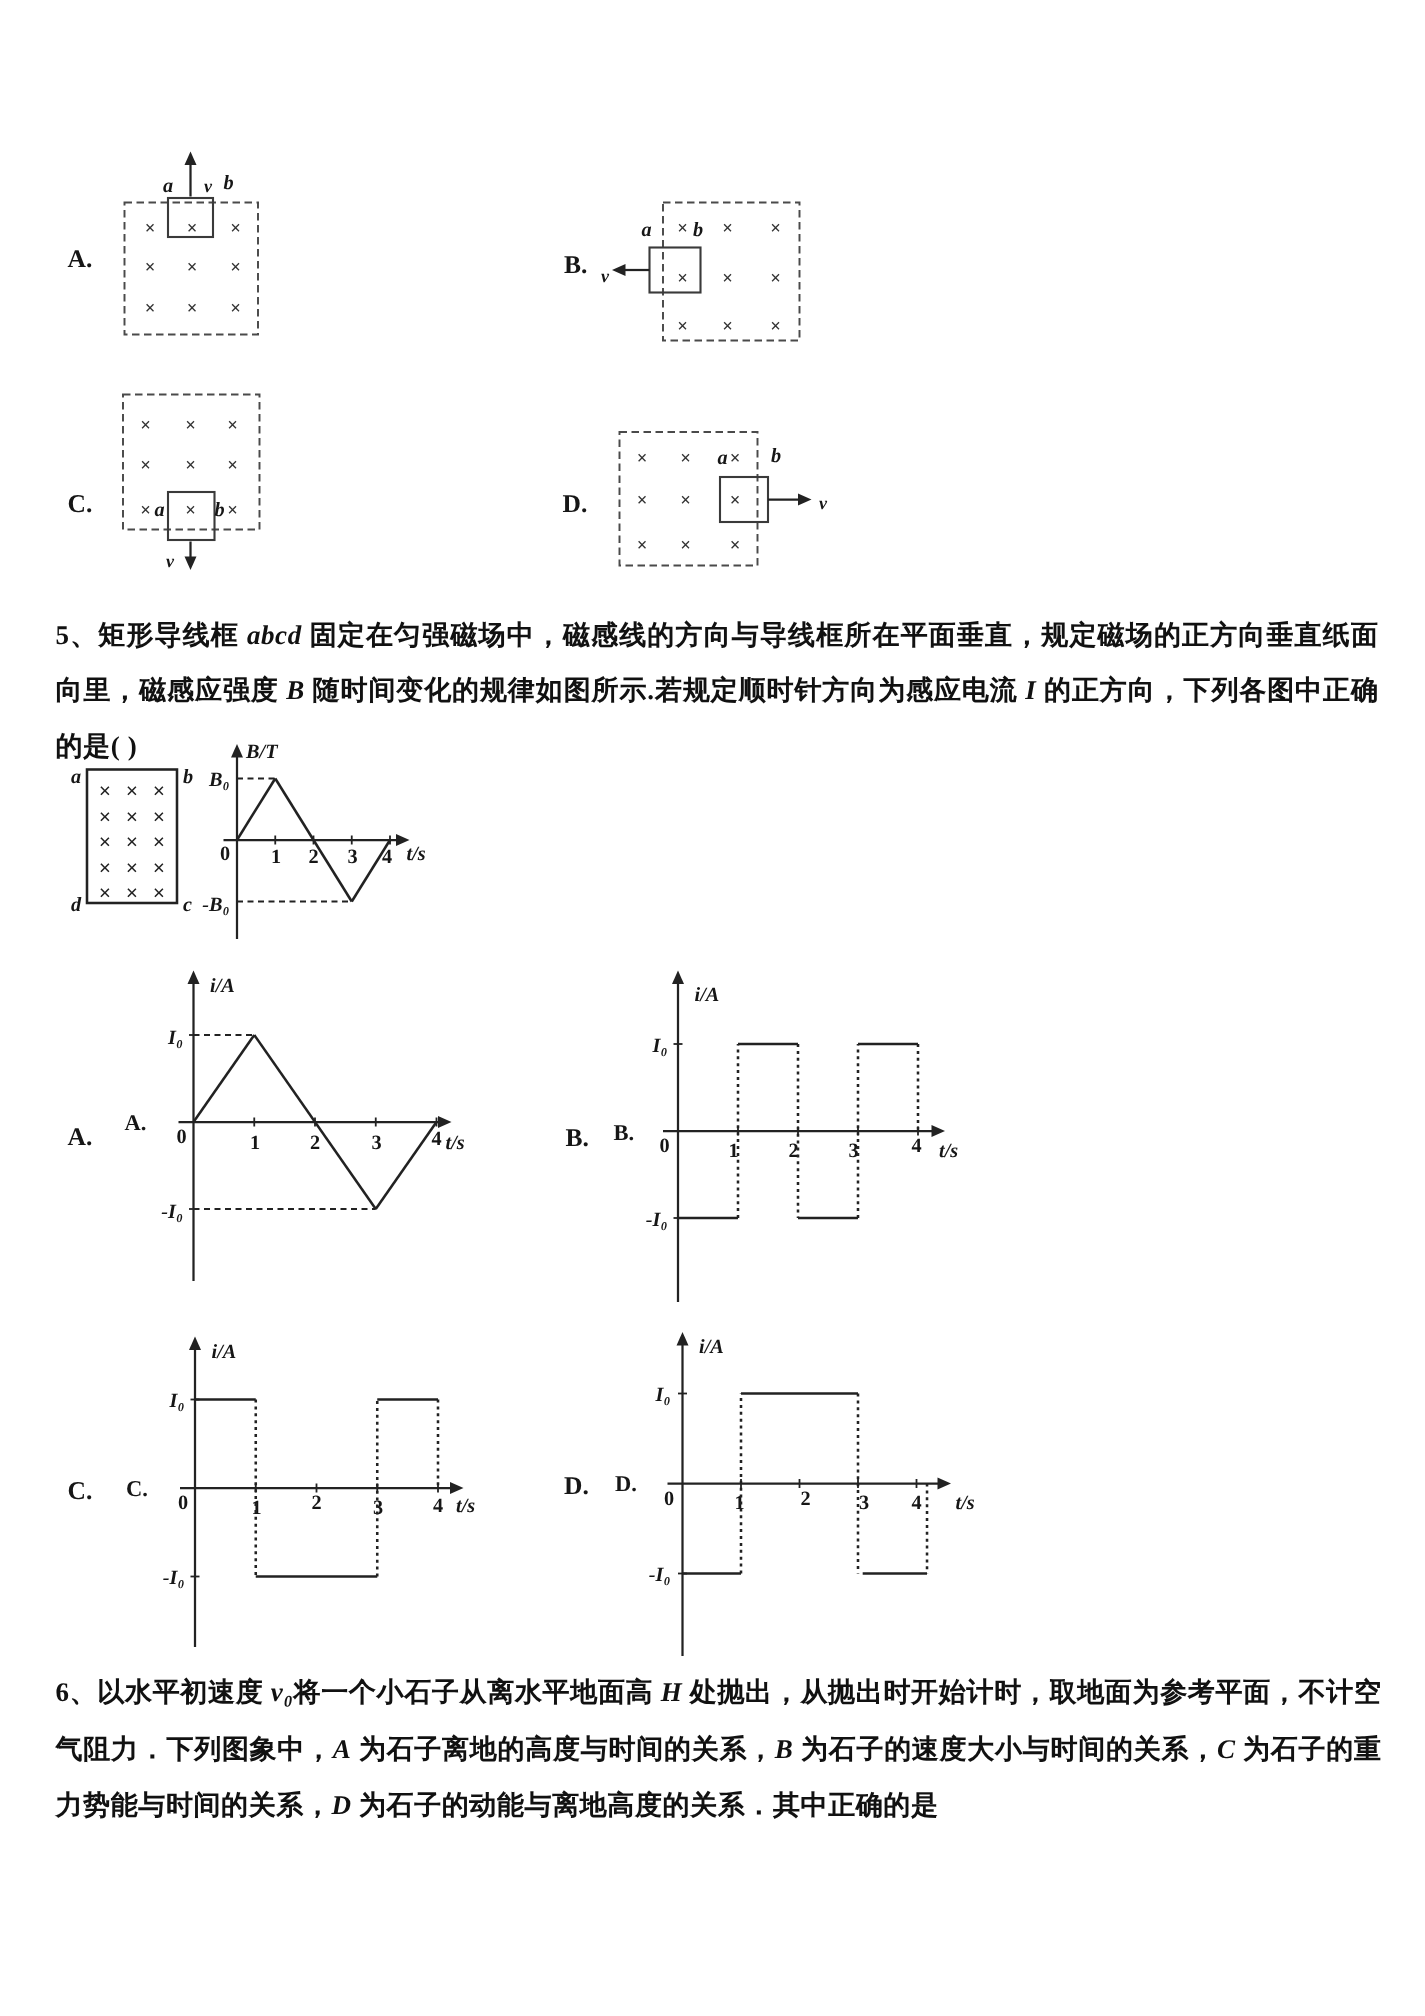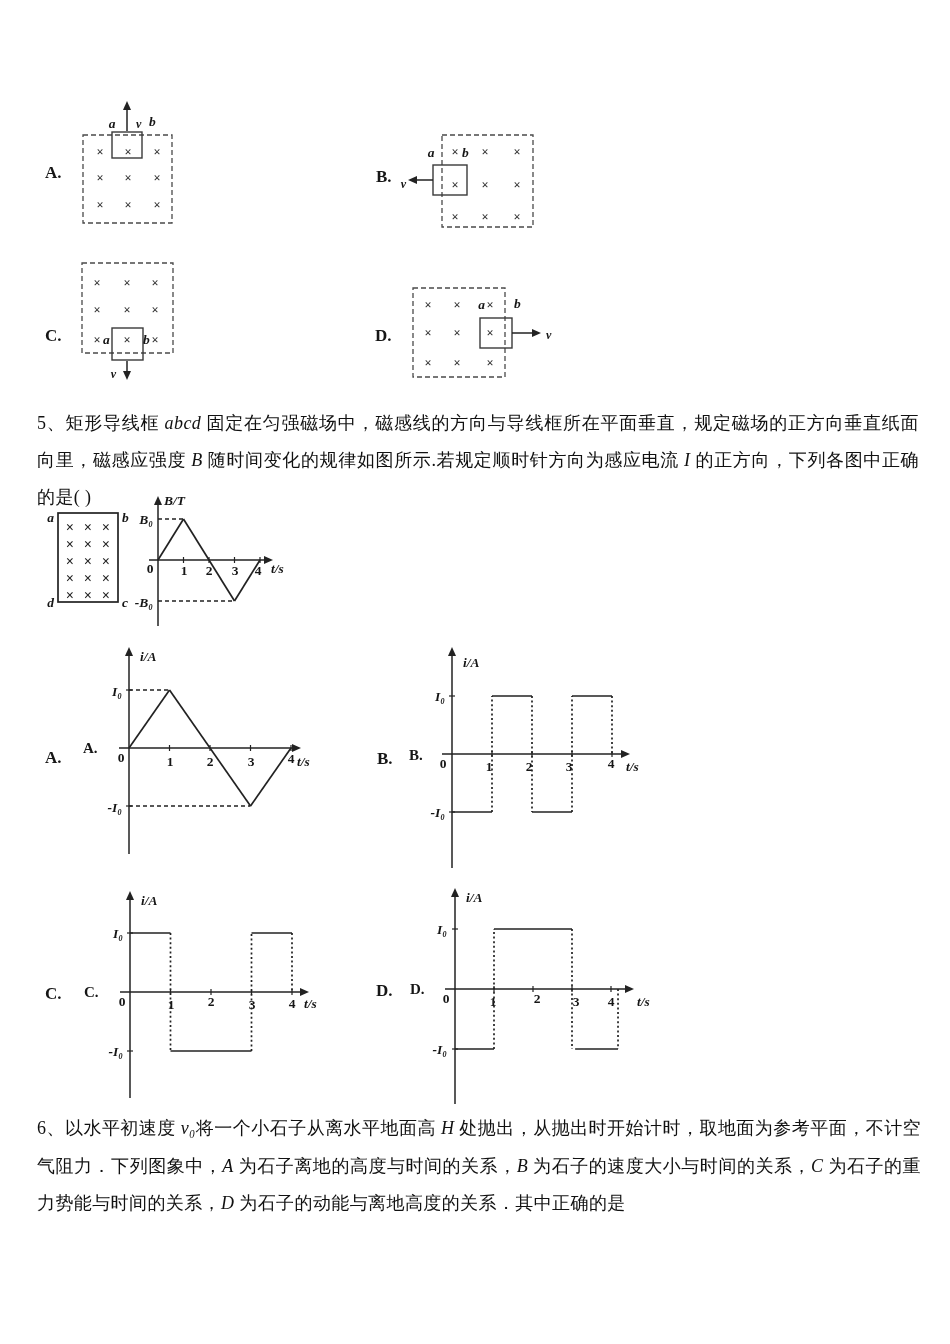--- a/index.html
+++ b/index.html
@@ -3,21 +3,21 @@
 <meta charset="utf-8">
 <style>
   html,body{margin:0;padding:0;background:#e8e8e8;}
   .page{
     position:relative;width:950px;height:1344px;background:#ffffff;
     font-family:"Liberation Serif","DejaVu Serif",serif;color:#141414;
     margin:0 auto;overflow:hidden;
   }
   .para{
     position:absolute;text-align:justify;font-size:18px;line-height:37px;
-    font-weight:400;color:#111;letter-spacing:0.4px;
+    font-weight:700;color:#111;letter-spacing:0.4px;
   }
   .para .it{font-style:italic;}
   svg{position:absolute;overflow:visible;}
   svg text{font-family:"Liberation Serif","DejaVu Serif",serif;fill:#161616;}
   .letter{font-size:17px;font-weight:700;}
   .letter-sm{font-size:15px;font-weight:600;}
   .lab{font-style:italic;font-size:13.5px;font-weight:600;}
   .sm{font-size:12px;}
   .cross{font-size:12.5px;font-weight:600;text-anchor:middle;fill:#333;}
   .cross-lg{font-size:14.5px;font-weight:700;fill:#222;}

